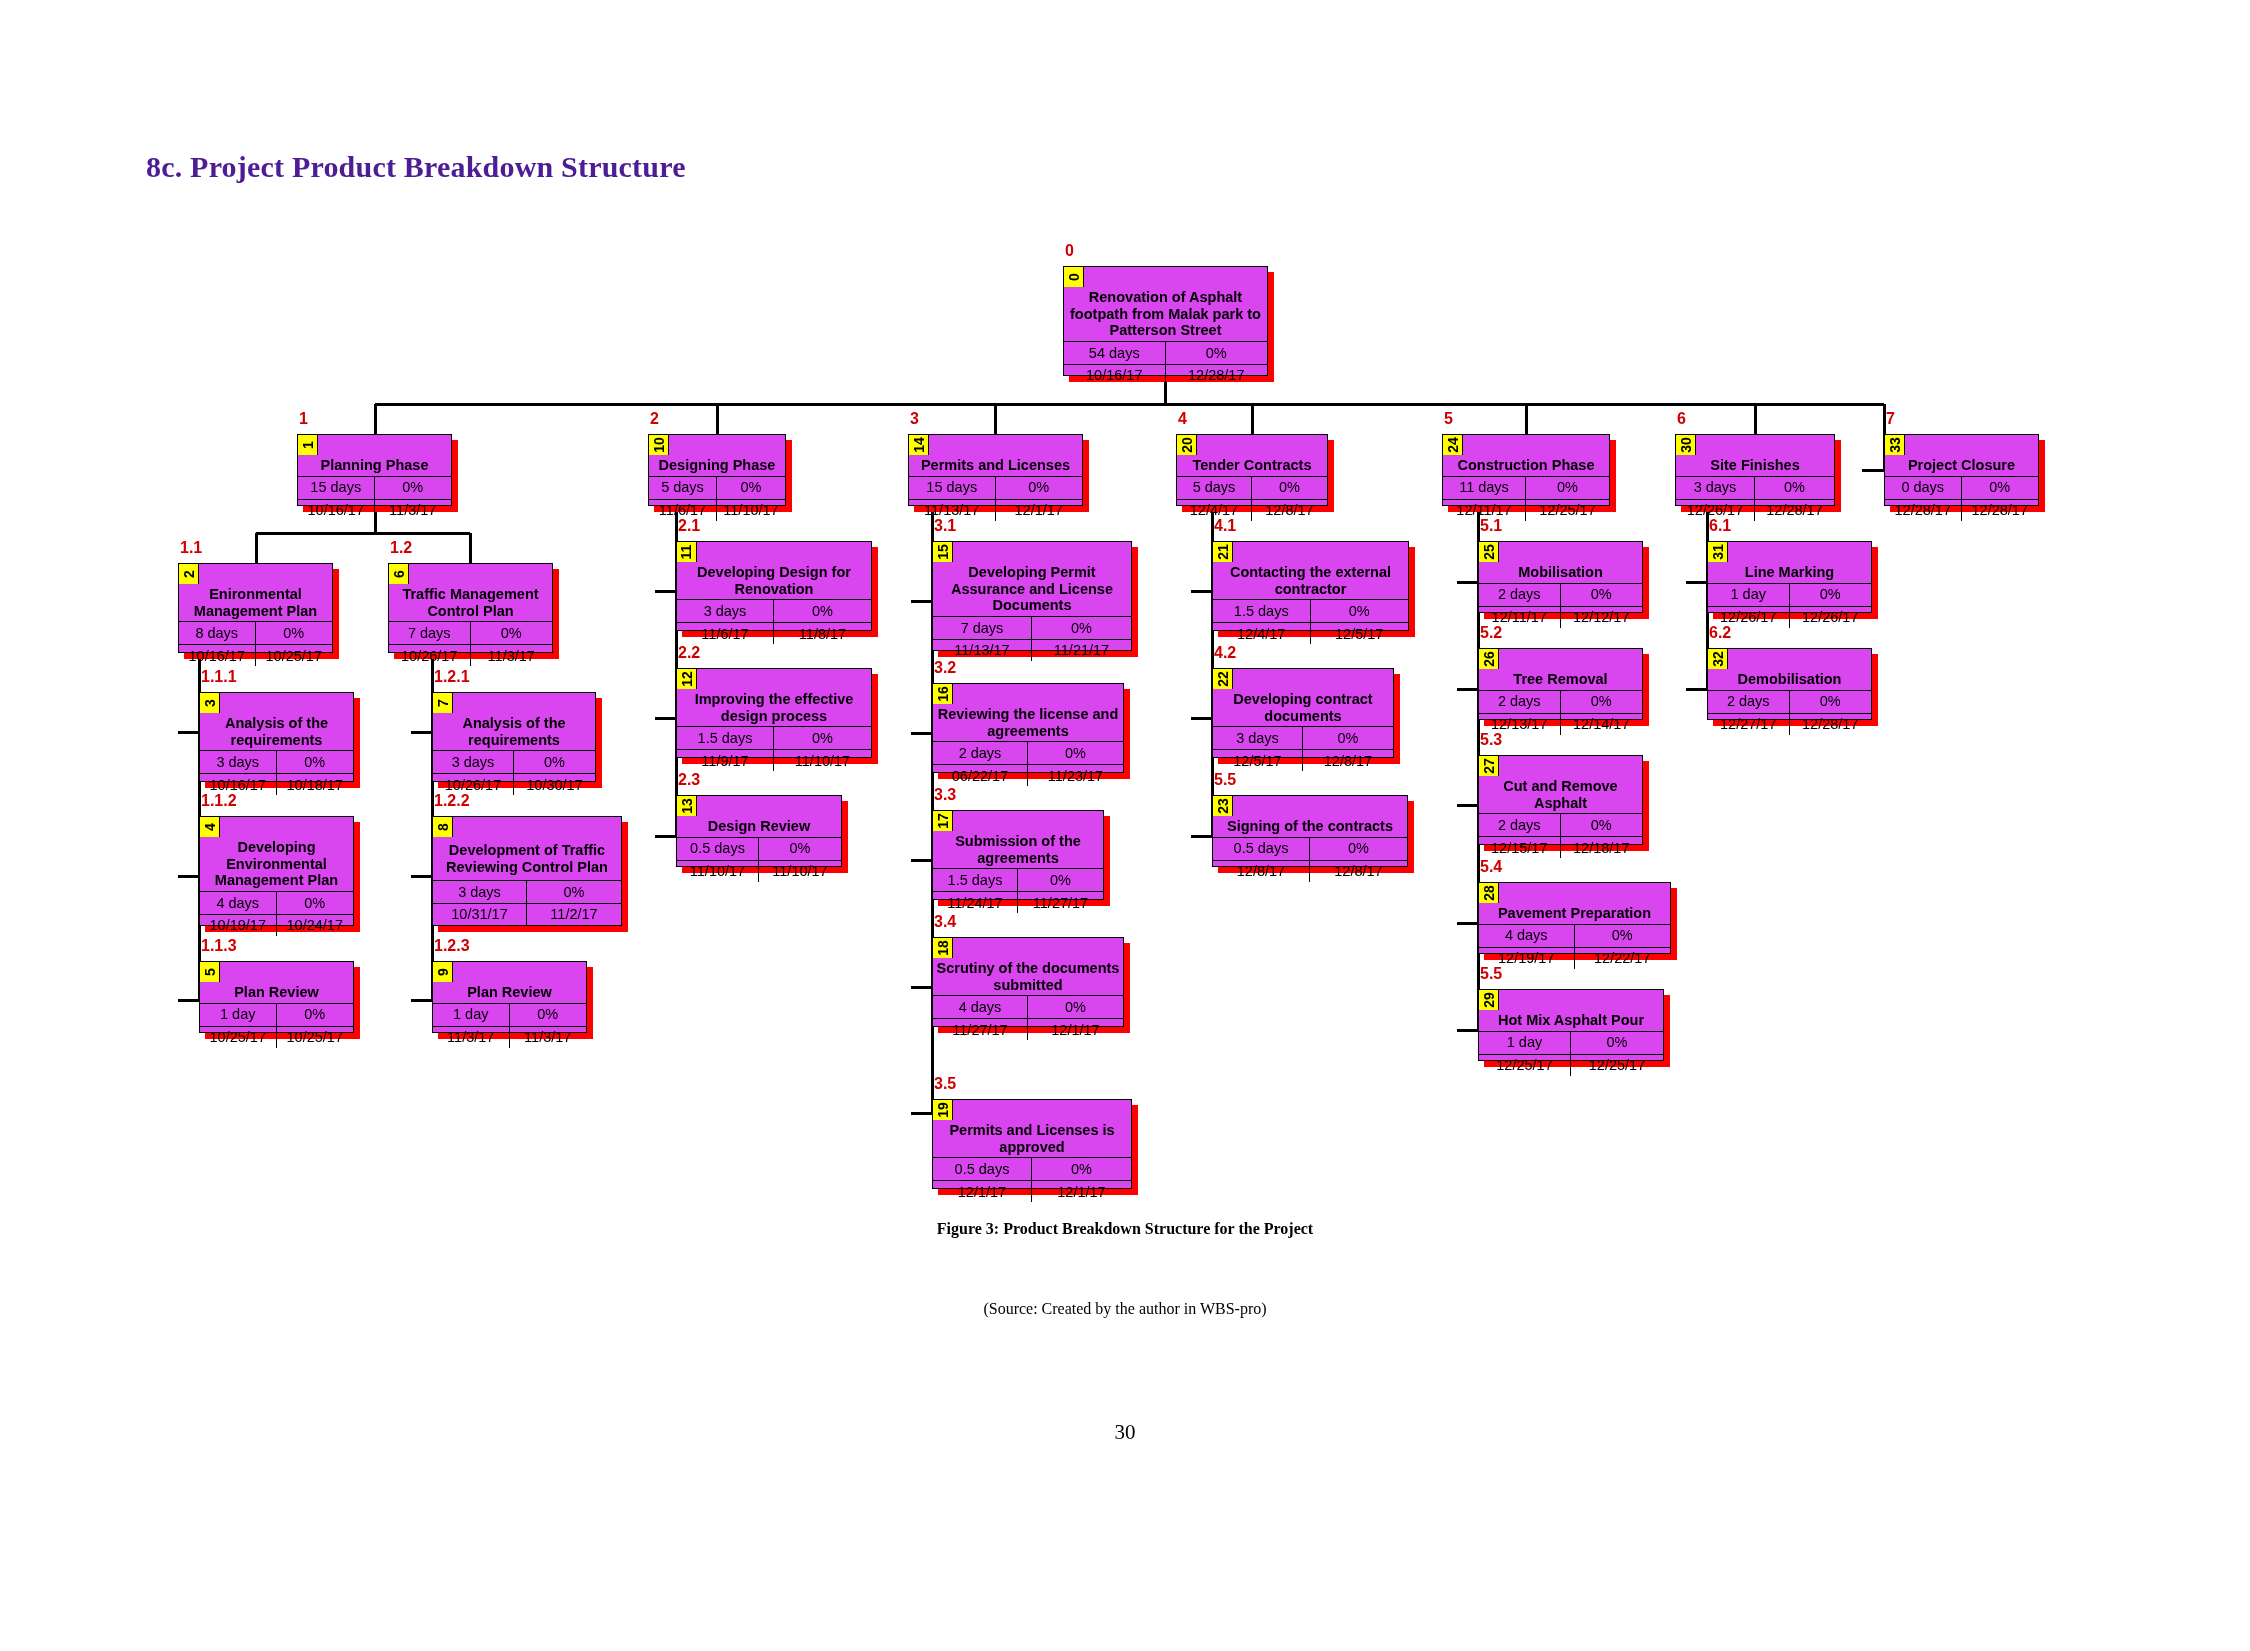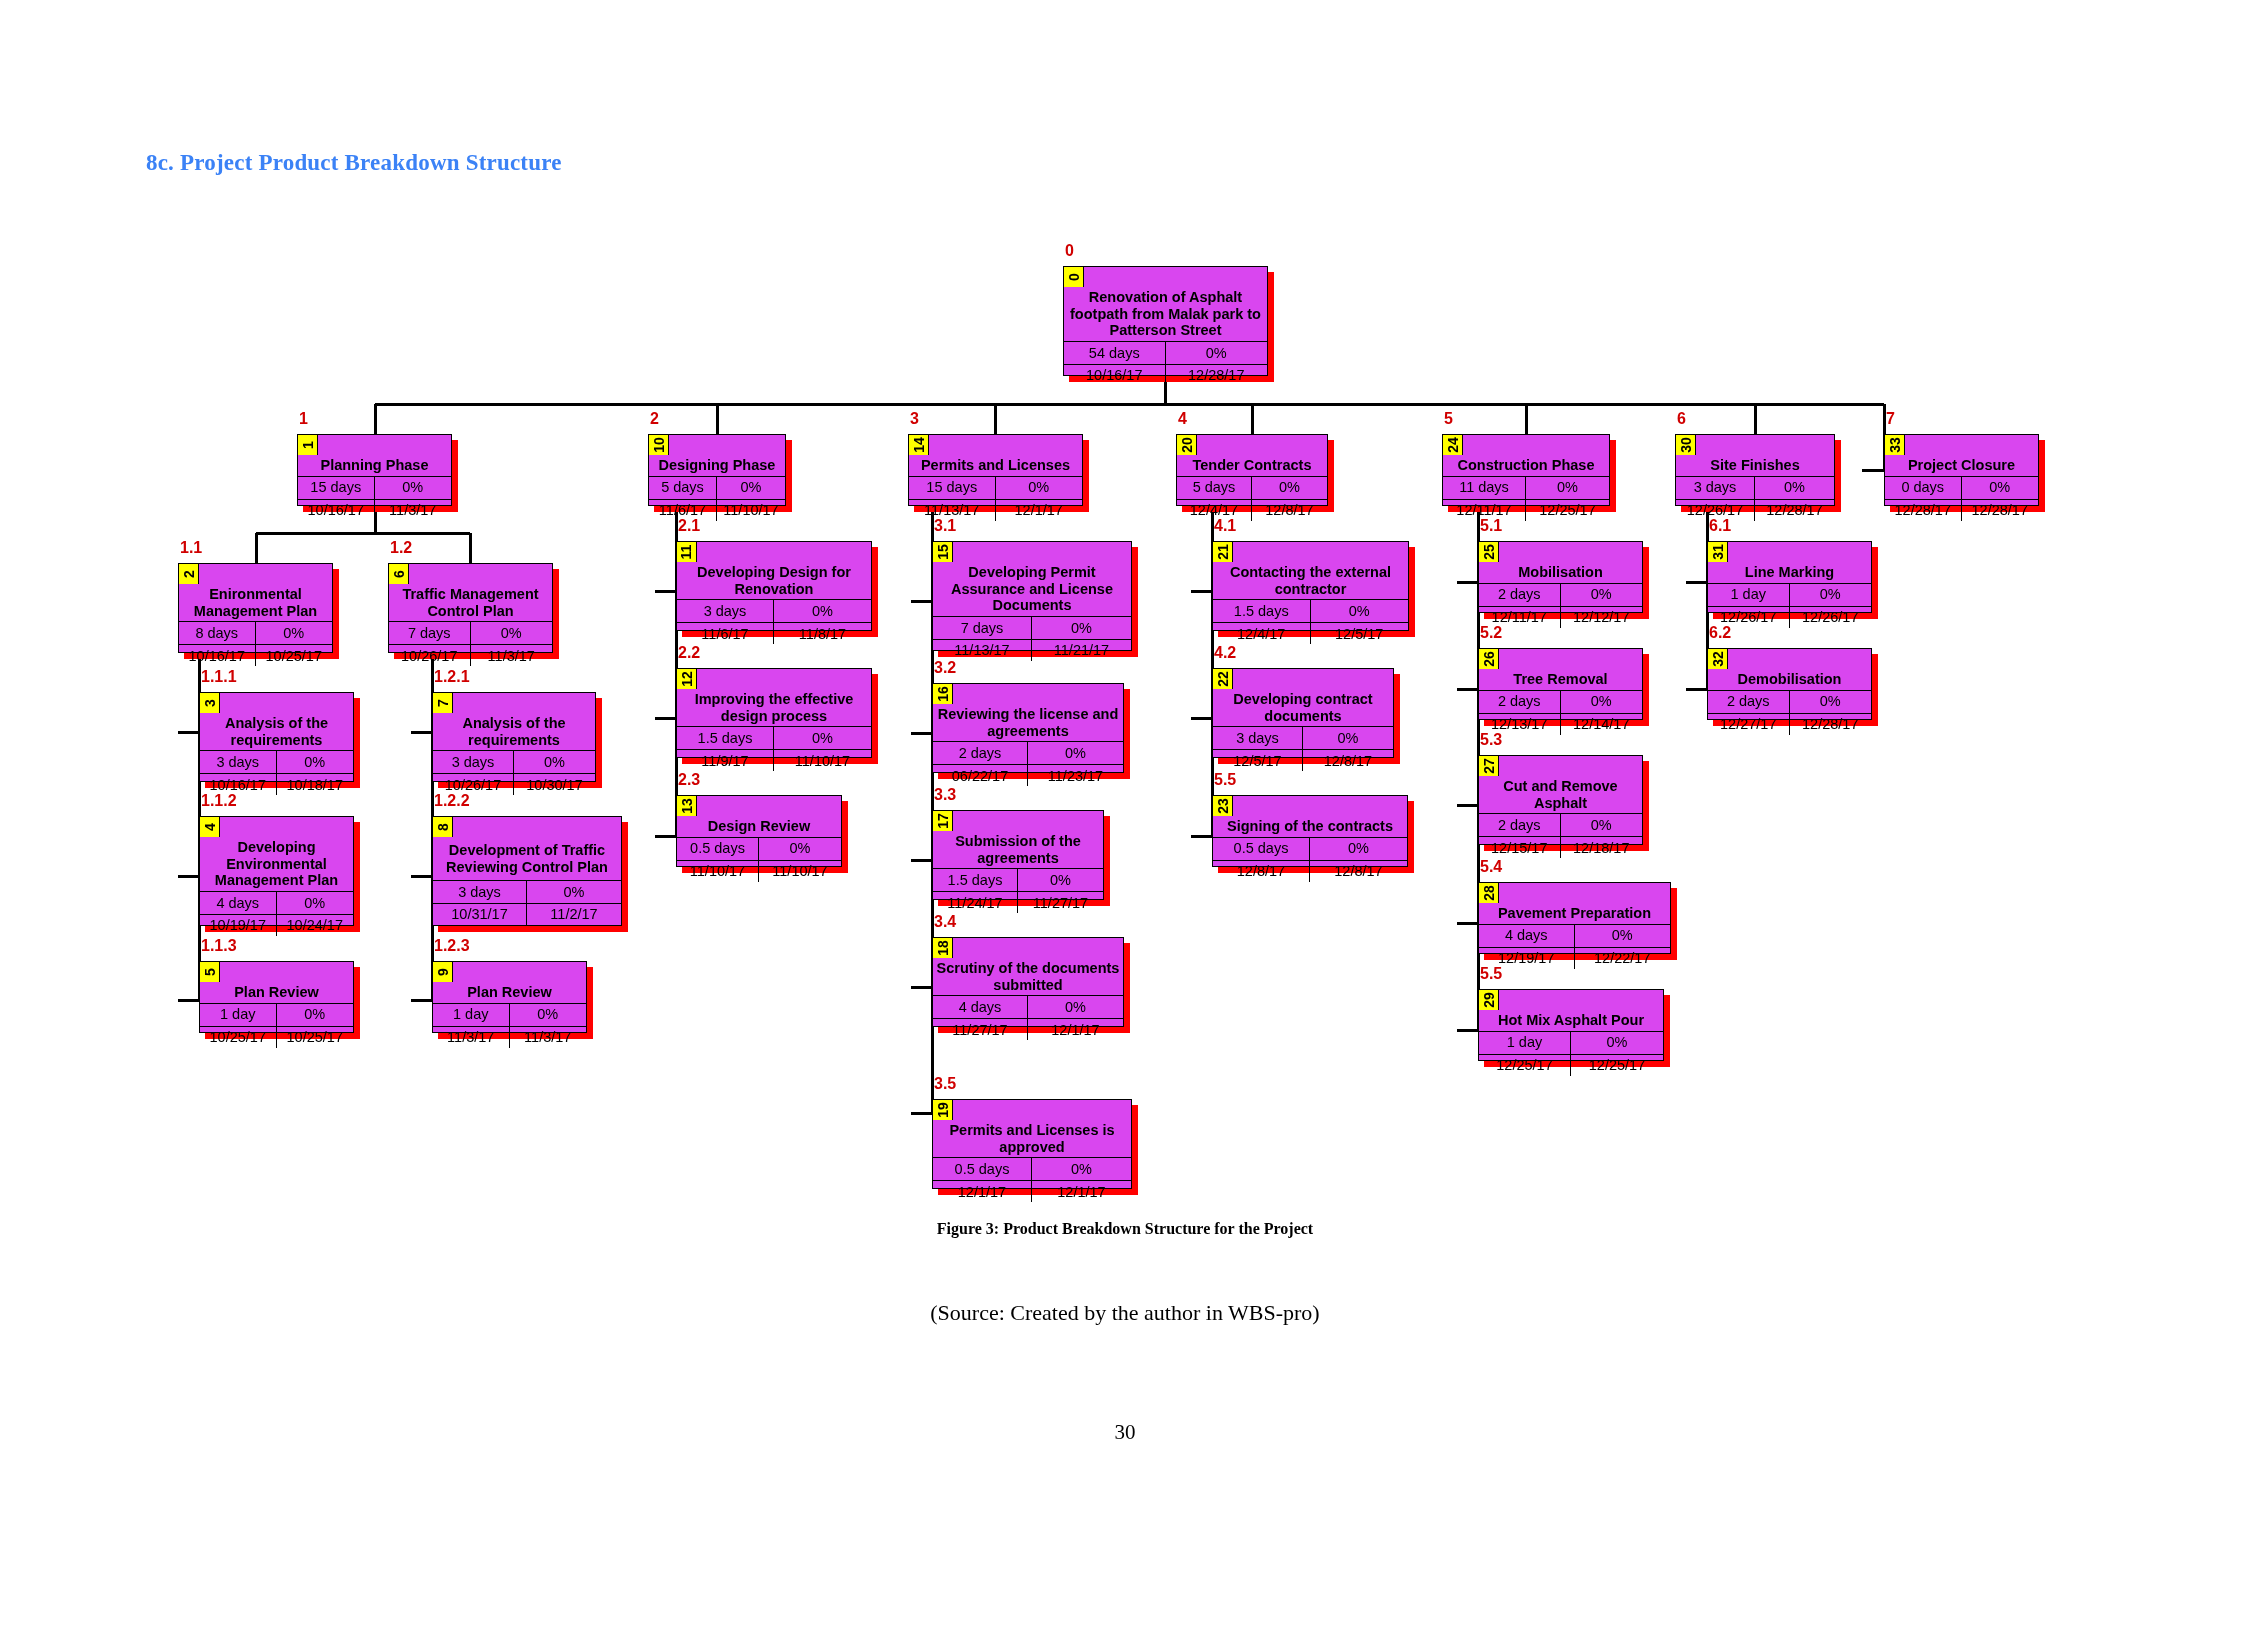--- a/index.html
+++ b/index.html
@@ -14,44 +14,44 @@
     font-family: "Liberation Sans", sans-serif;
     overflow: hidden;
   }
 
   
   #page-heading {
     position: absolute;
     left: 146px;
     top: 150px;
     font-family: "Liberation Serif", serif;
-    font-size: 23px;
+    font-size: 30px;
     font-weight: bold;
-    color: #3b82f6;
+    color: #4c1d95;
     letter-spacing: .2px;
   }
   #figure-caption {
     position: absolute;
     left: 0;
     top: 1220px;
     width: 2250px;
     text-align: center;
     font-family: "Liberation Serif", serif;
     font-size: 16px;
     font-weight: bold;
     color: #000;
   }
   #figure-source {
     position: absolute;
     left: 0;
     top: 1300px;
     width: 2250px;
     text-align: center;
     font-family: "Liberation Serif", serif;
-    font-size: 22px;
+    font-size: 16px;
     color: #000;
   }
   #page-number {
     position: absolute;
     left: 0;
     top: 1420px;
     width: 2250px;
     text-align: center;
     font-family: "Liberation Serif", serif;
     font-size: 21px;

